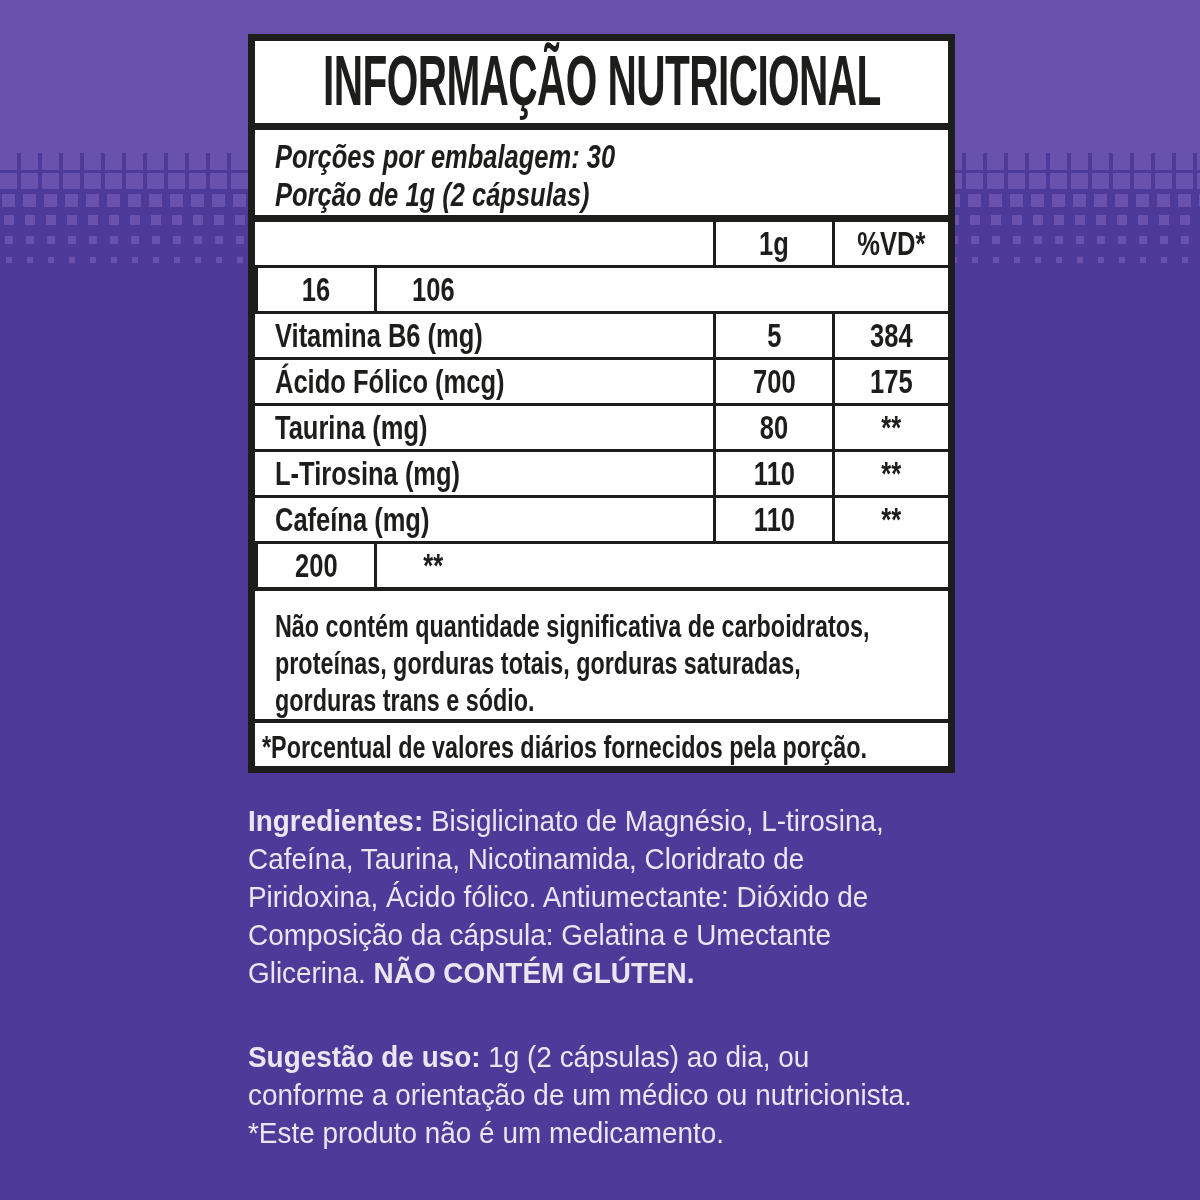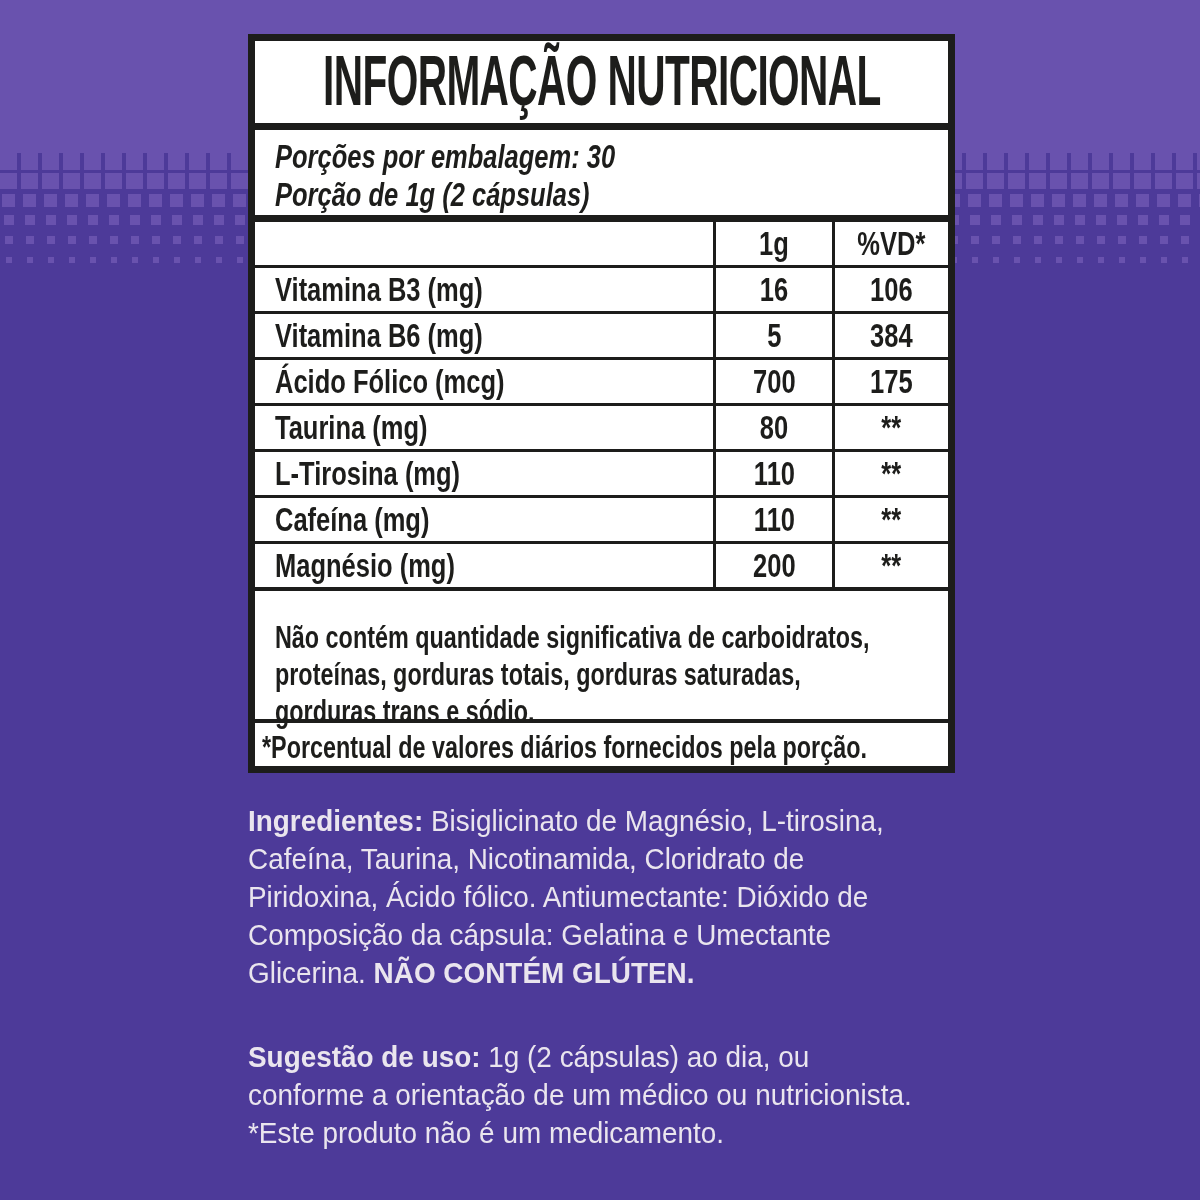--- a/index.html
+++ b/index.html
@@ -42,21 +42,21 @@
   .sec-table { height:372px; border-top:7px solid var(--label-ink,#1d1d1b); }
   .trow { display:flex; height:46px; border-top:3px solid var(--label-ink,#1d1d1b); align-items:stretch; }
   .trow.thead { height:43px; border-top:none;margin-left:11px; }
   .c-name { flex:1; padding-left:20px; display:flex; align-items:center; }
   .c-val  { width:119px; border-left:3px solid var(--label-ink,#1d1d1b);
             display:flex; align-items:center; justify-content:center; }
   .c-vd   { width:116px; border-left:3px solid var(--label-ink,#1d1d1b);
             display:flex; align-items:center; justify-content:center; }
   .cxc { display:inline-block; font-size:34px; font-weight:bold; white-space:nowrap;
          transform:scaleX(0.75); transform-origin:50% 50%; }
-  .sec-note { height:132px; border-top:4px solid var(--label-ink,#1d1d1b); padding:28px 0 0 20px; }
+  .sec-note { height:132px; border-top:4px solid var(--label-ink,#1d1d1b); padding:17px 0 0 20px; }
   .nline { height:37px; line-height:37px; white-space:nowrap; }
   .cxn { display:inline-block; font-size:32px; font-weight:bold; white-space:nowrap;
          transform:scaleX(0.73); transform-origin:0 50%; }
   .sec-footnote { height:47px; border-top:4px solid var(--label-ink,#1d1d1b);
                   padding:7px 0 0 7px; line-height:34px; white-space:nowrap; }
 
   
   .white-block { position:absolute; left:248px; color:var(--text-light,#eae5ee); }
   .ingredients { top:802px; }
   .usage { top:1038px; }
@@ -91,23 +91,20 @@
       <div class="trow thead">
         <div class="c-name"></div>
         <div class="c-val">
             <span class="cxc">1g</span>
           </div>
         <div class="c-vd">
             <span class="cxc">%VD*</span>
           </div>
       </div>
       <div class="trow">
-        <div class="c-name">
-            <span class="cx">Vitamina B3 (mg)</span>
-          </div>
         <div class="c-val">
             <span class="cxc">16</span>
           </div>
         <div class="c-vd">
             <span class="cxc">106</span>
           </div>
       </div>
       <div class="trow">
         <div class="c-name">
             <span class="cx">Vitamina B6 (mg)</span>
@@ -157,23 +154,20 @@
             <span class="cx">Cafeína (mg)</span>
           </div>
         <div class="c-val">
             <span class="cxc">110</span>
           </div>
         <div class="c-vd">
             <span class="cxc">**</span>
           </div>
       </div>
       <div class="trow">
-        <div class="c-name">
-            <span class="cx">Magnésio (mg)</span>
-          </div>
         <div class="c-val">
             <span class="cxc">200</span>
           </div>
         <div class="c-vd">
             <span class="cxc">**</span>
           </div>
       </div>
     </div>
 
     <div class="sec-note">

